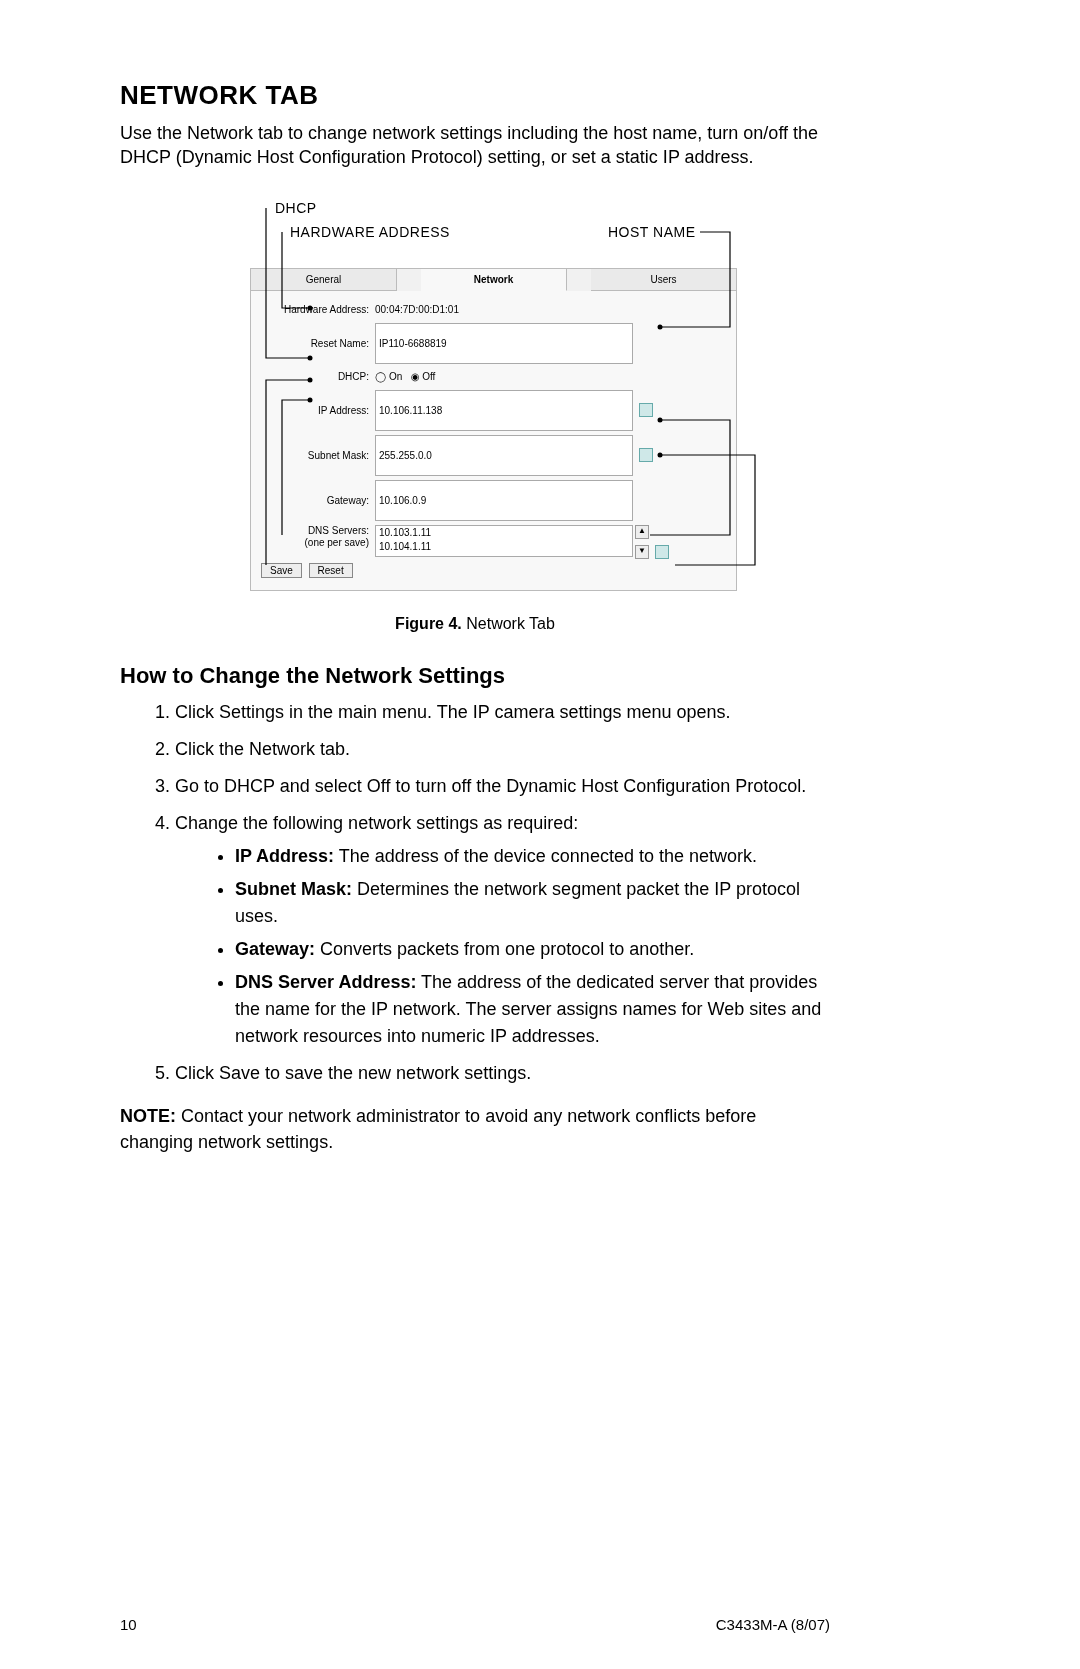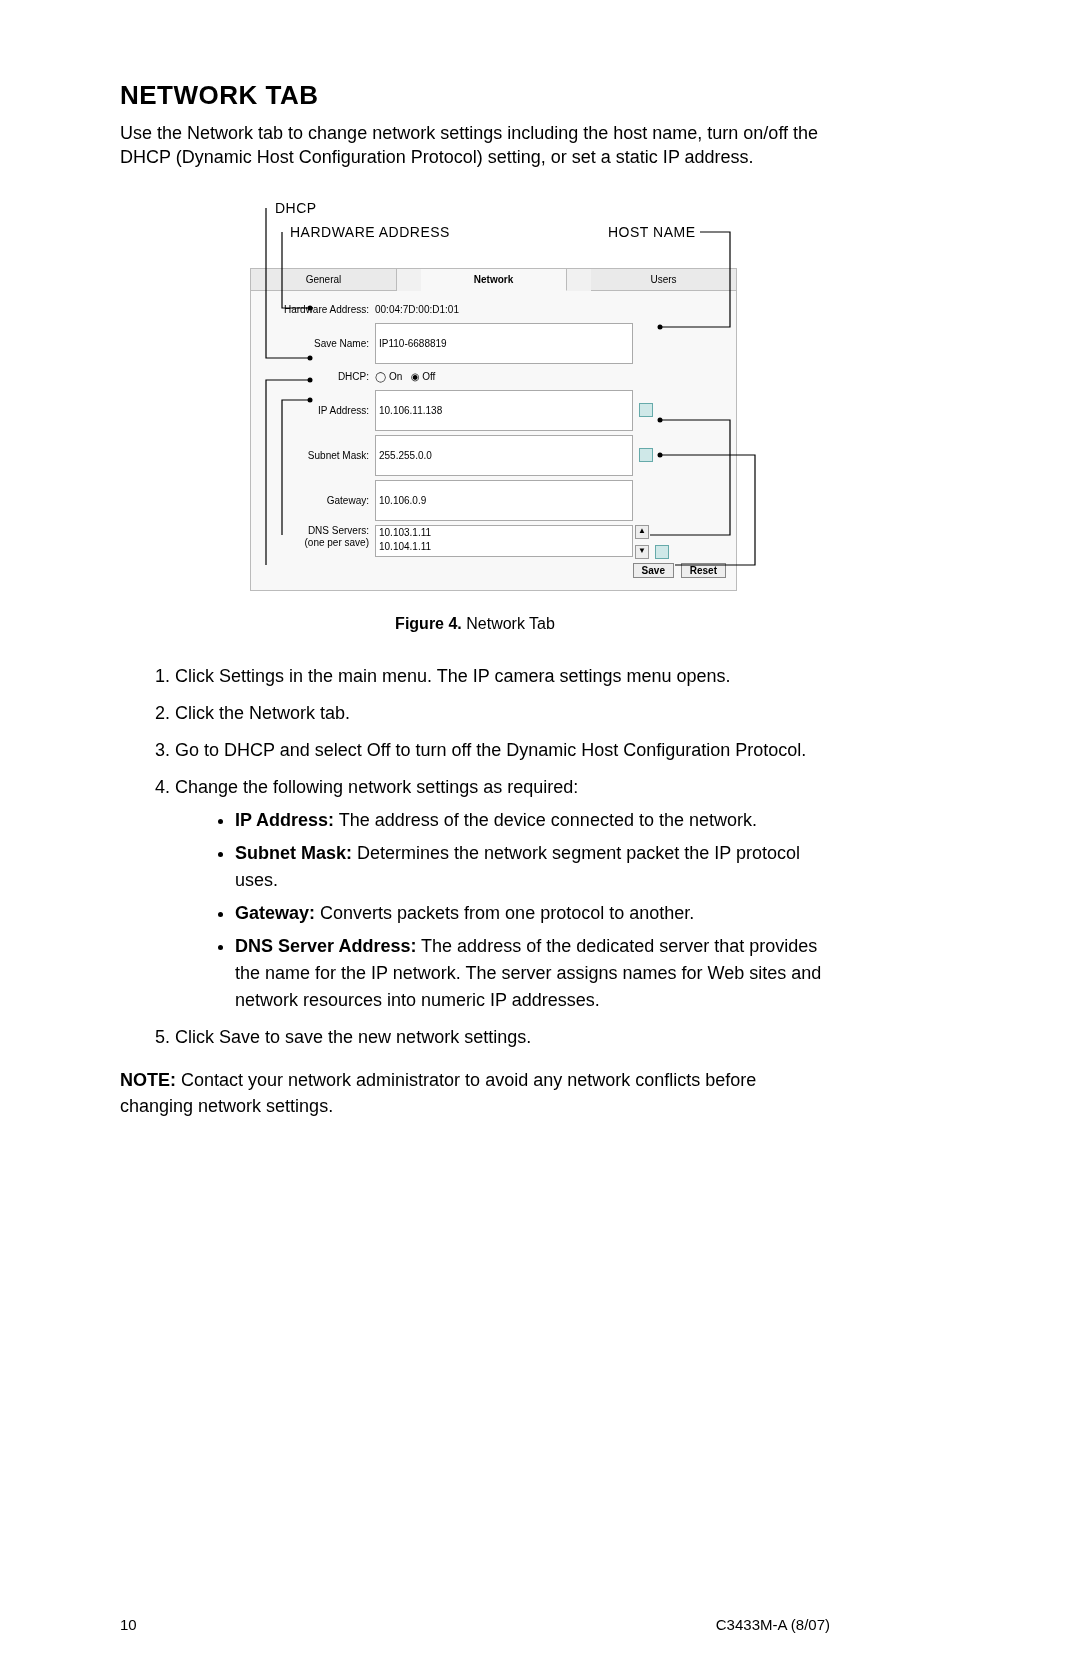--- a/index.html
+++ b/index.html
@@ -111,23 +111,22 @@
     padding: 0 3px;
     line-height: 14px;
     display: inline-block;
     white-space: pre;
     position: relative;
   }
   .radio {
     font-size: 10px;
   }
   .btnrow {
-    text-align: right;
+    text-align: left;
     margin-top: 2px;
-    font-weight: bold;
   }
   .btn {
     font-size: 10px;
     border: 1px solid #888;
     background: #eee;
     padding: 1px 8px;
     margin: 0 2px;
     display: inline-block;
   }
   .icon-sq {
@@ -233,21 +232,21 @@
         <div class="tab">General</div>
         <div class="tab active">Network</div>
         <div class="tab">Users</div>
       </div>
       <div class="formarea">
         <div class="row">
           <label class="fld">Hardware Address:</label>
           <span class="val">00:04:7D:00:D1:01</span>
         </div>
         <div class="row">
-          <label class="fld">Save Name:</label>
+          <label class="fld">Reset Name:</label>
           <span class="tbox">IP110-6688819</span>
         </div>
         <div class="row">
           <label class="fld">DHCP:</label>
           <span class="radio">
             <span>◯ <span>On</span></span>
             &nbsp;
             <span>◉ <span>Off</span></span>
           </span>
         </div>
@@ -308,20 +307,21 @@
 
       <polyline points="505,365 585,365 585,255 490,255"></polyline>
       <circle cx="490" cy="255" r="2.5"></circle>
     </svg>
   </div>
 
   <div class="figcap">
     <b>Figure 4.</b><span>  Network Tab</span>
   </div>
 
+  <h2 class="sub">How to Change the Network Settings</h2>
 
   <ol class="steps">
     <li>Click Settings in the main menu. The IP camera settings menu opens.</li>
     <li>Click the Network tab.</li>
     <li>Go to DHCP and select Off to turn off the Dynamic Host Configuration Protocol.</li>
     <li>
       <span>Change the following network settings as required:</span>
       <ul class="bullets">
         <li><span class="bhead">IP Address:</span><span> The address of the device connected to the network.</span></li>
         <li><span class="bhead">Subnet Mask:</span><span> Determines the network segment packet the IP protocol uses.</span></li>

